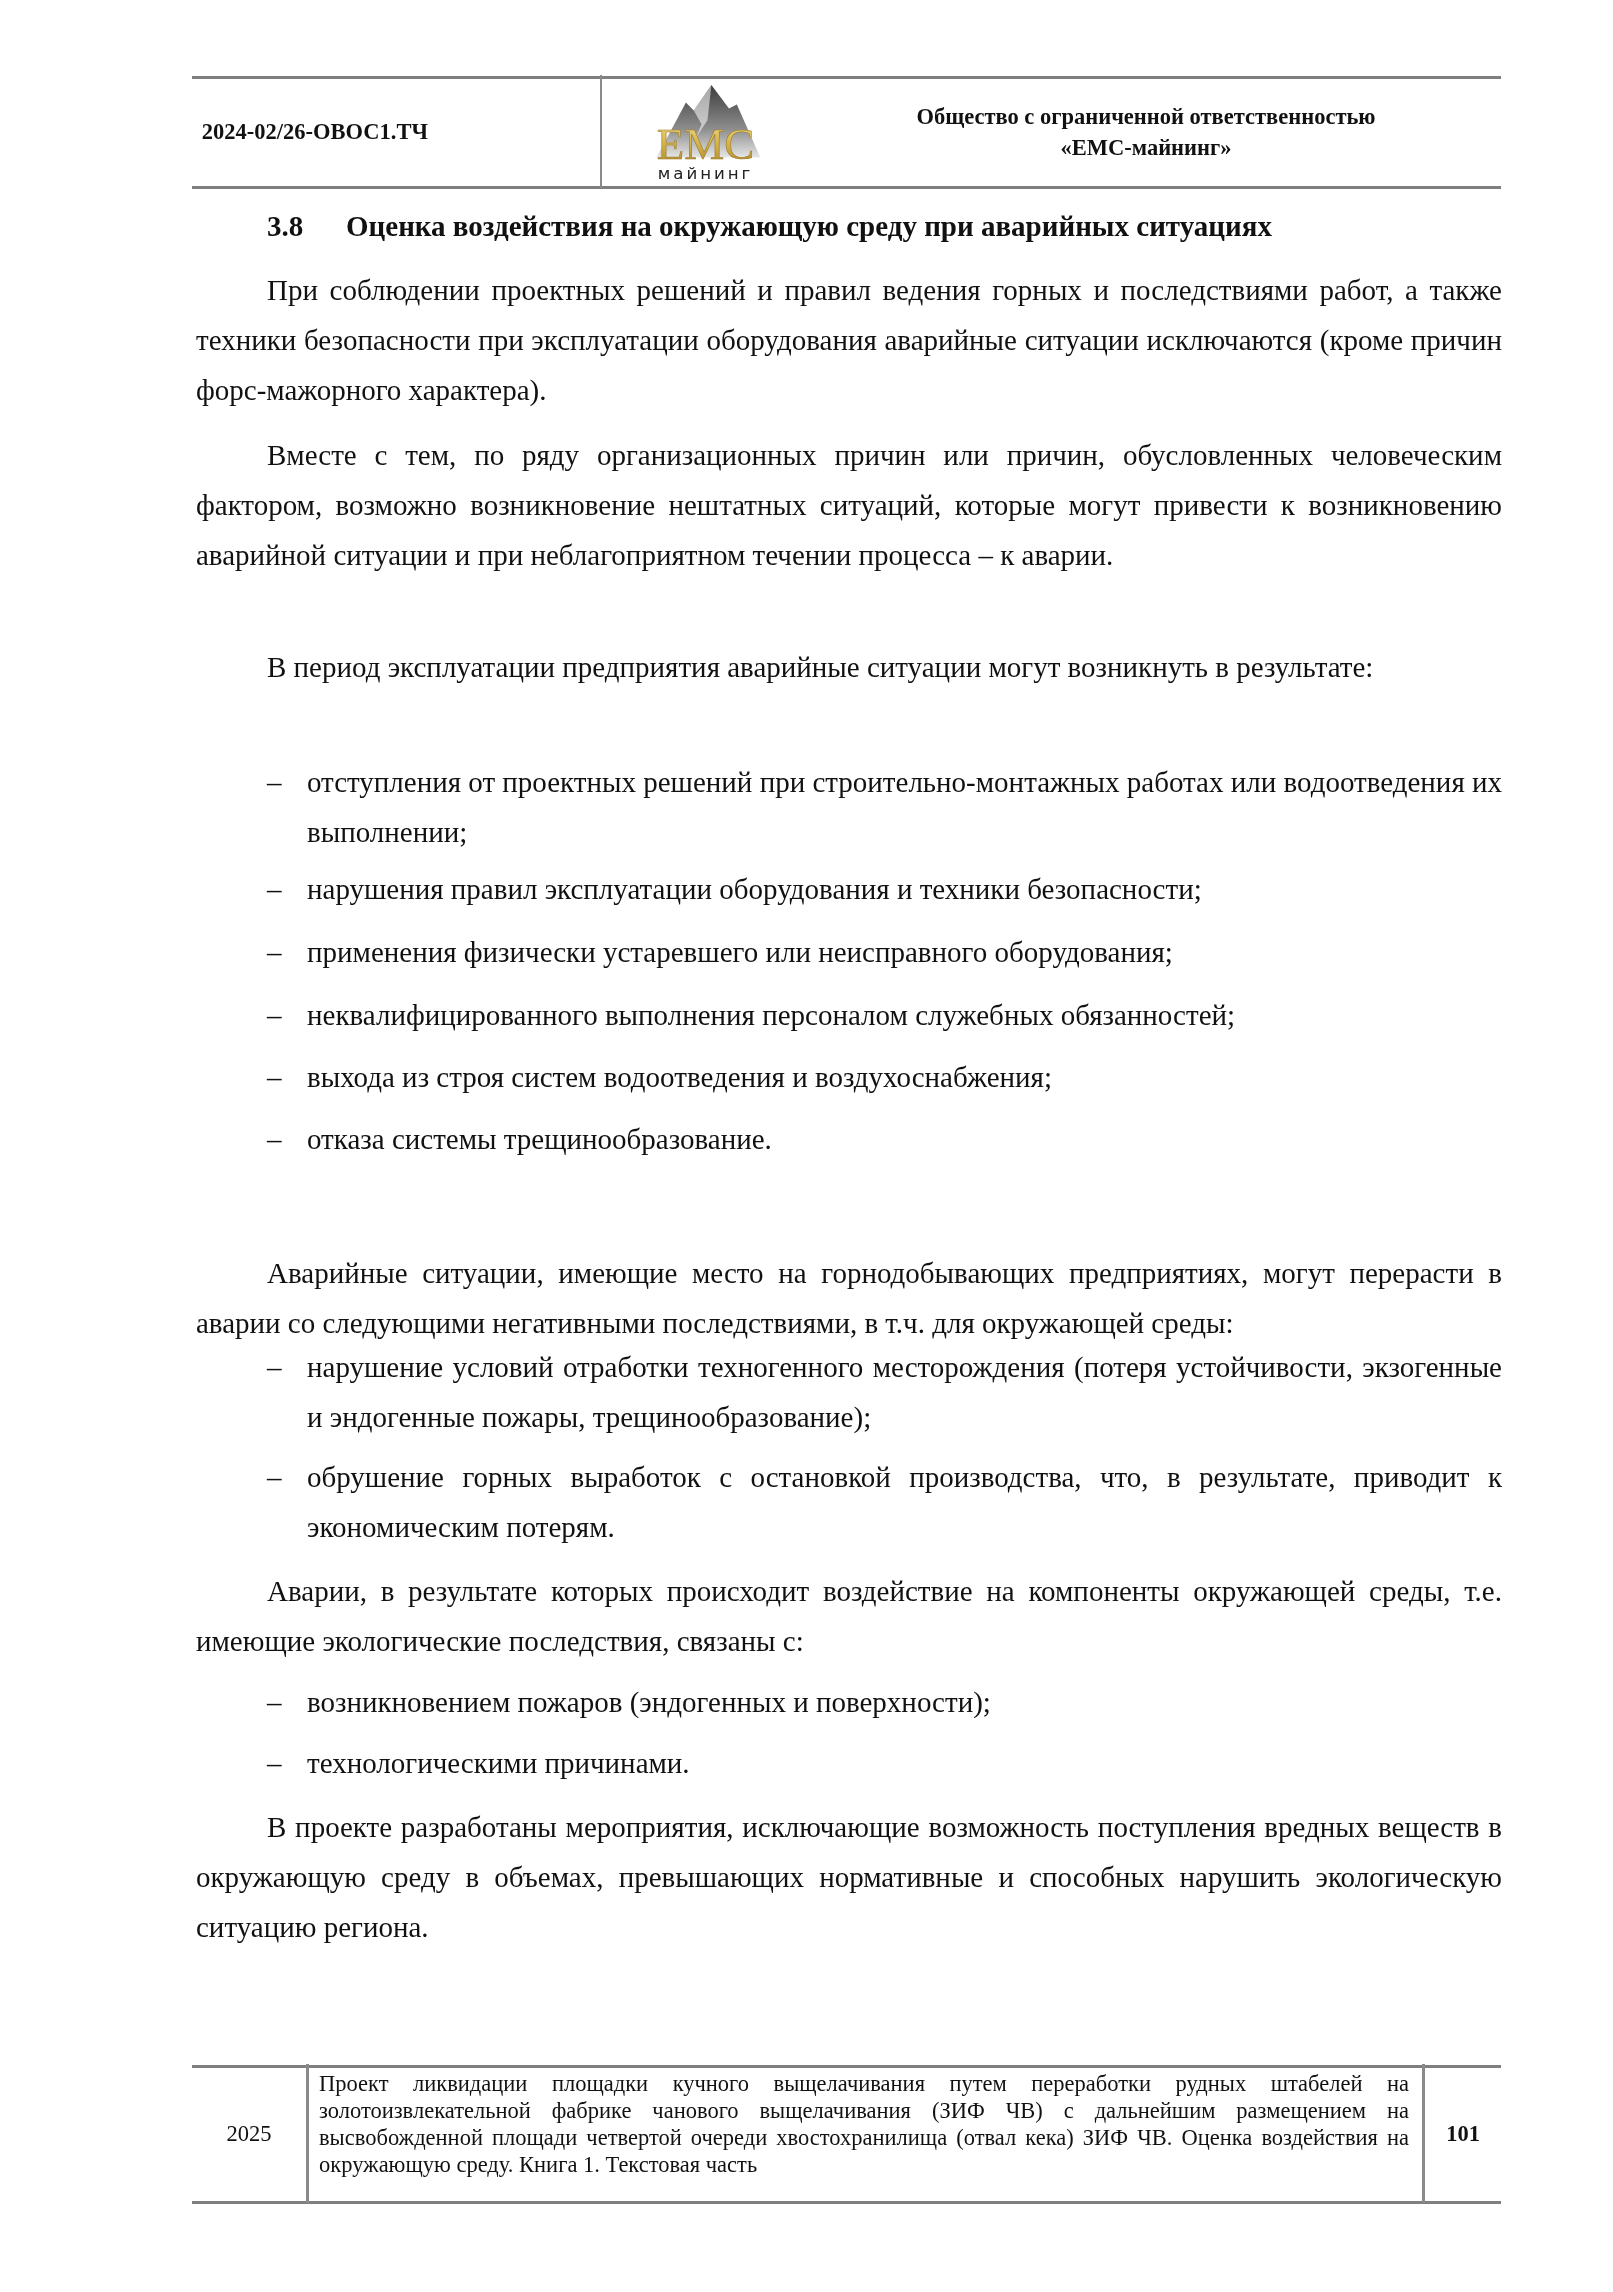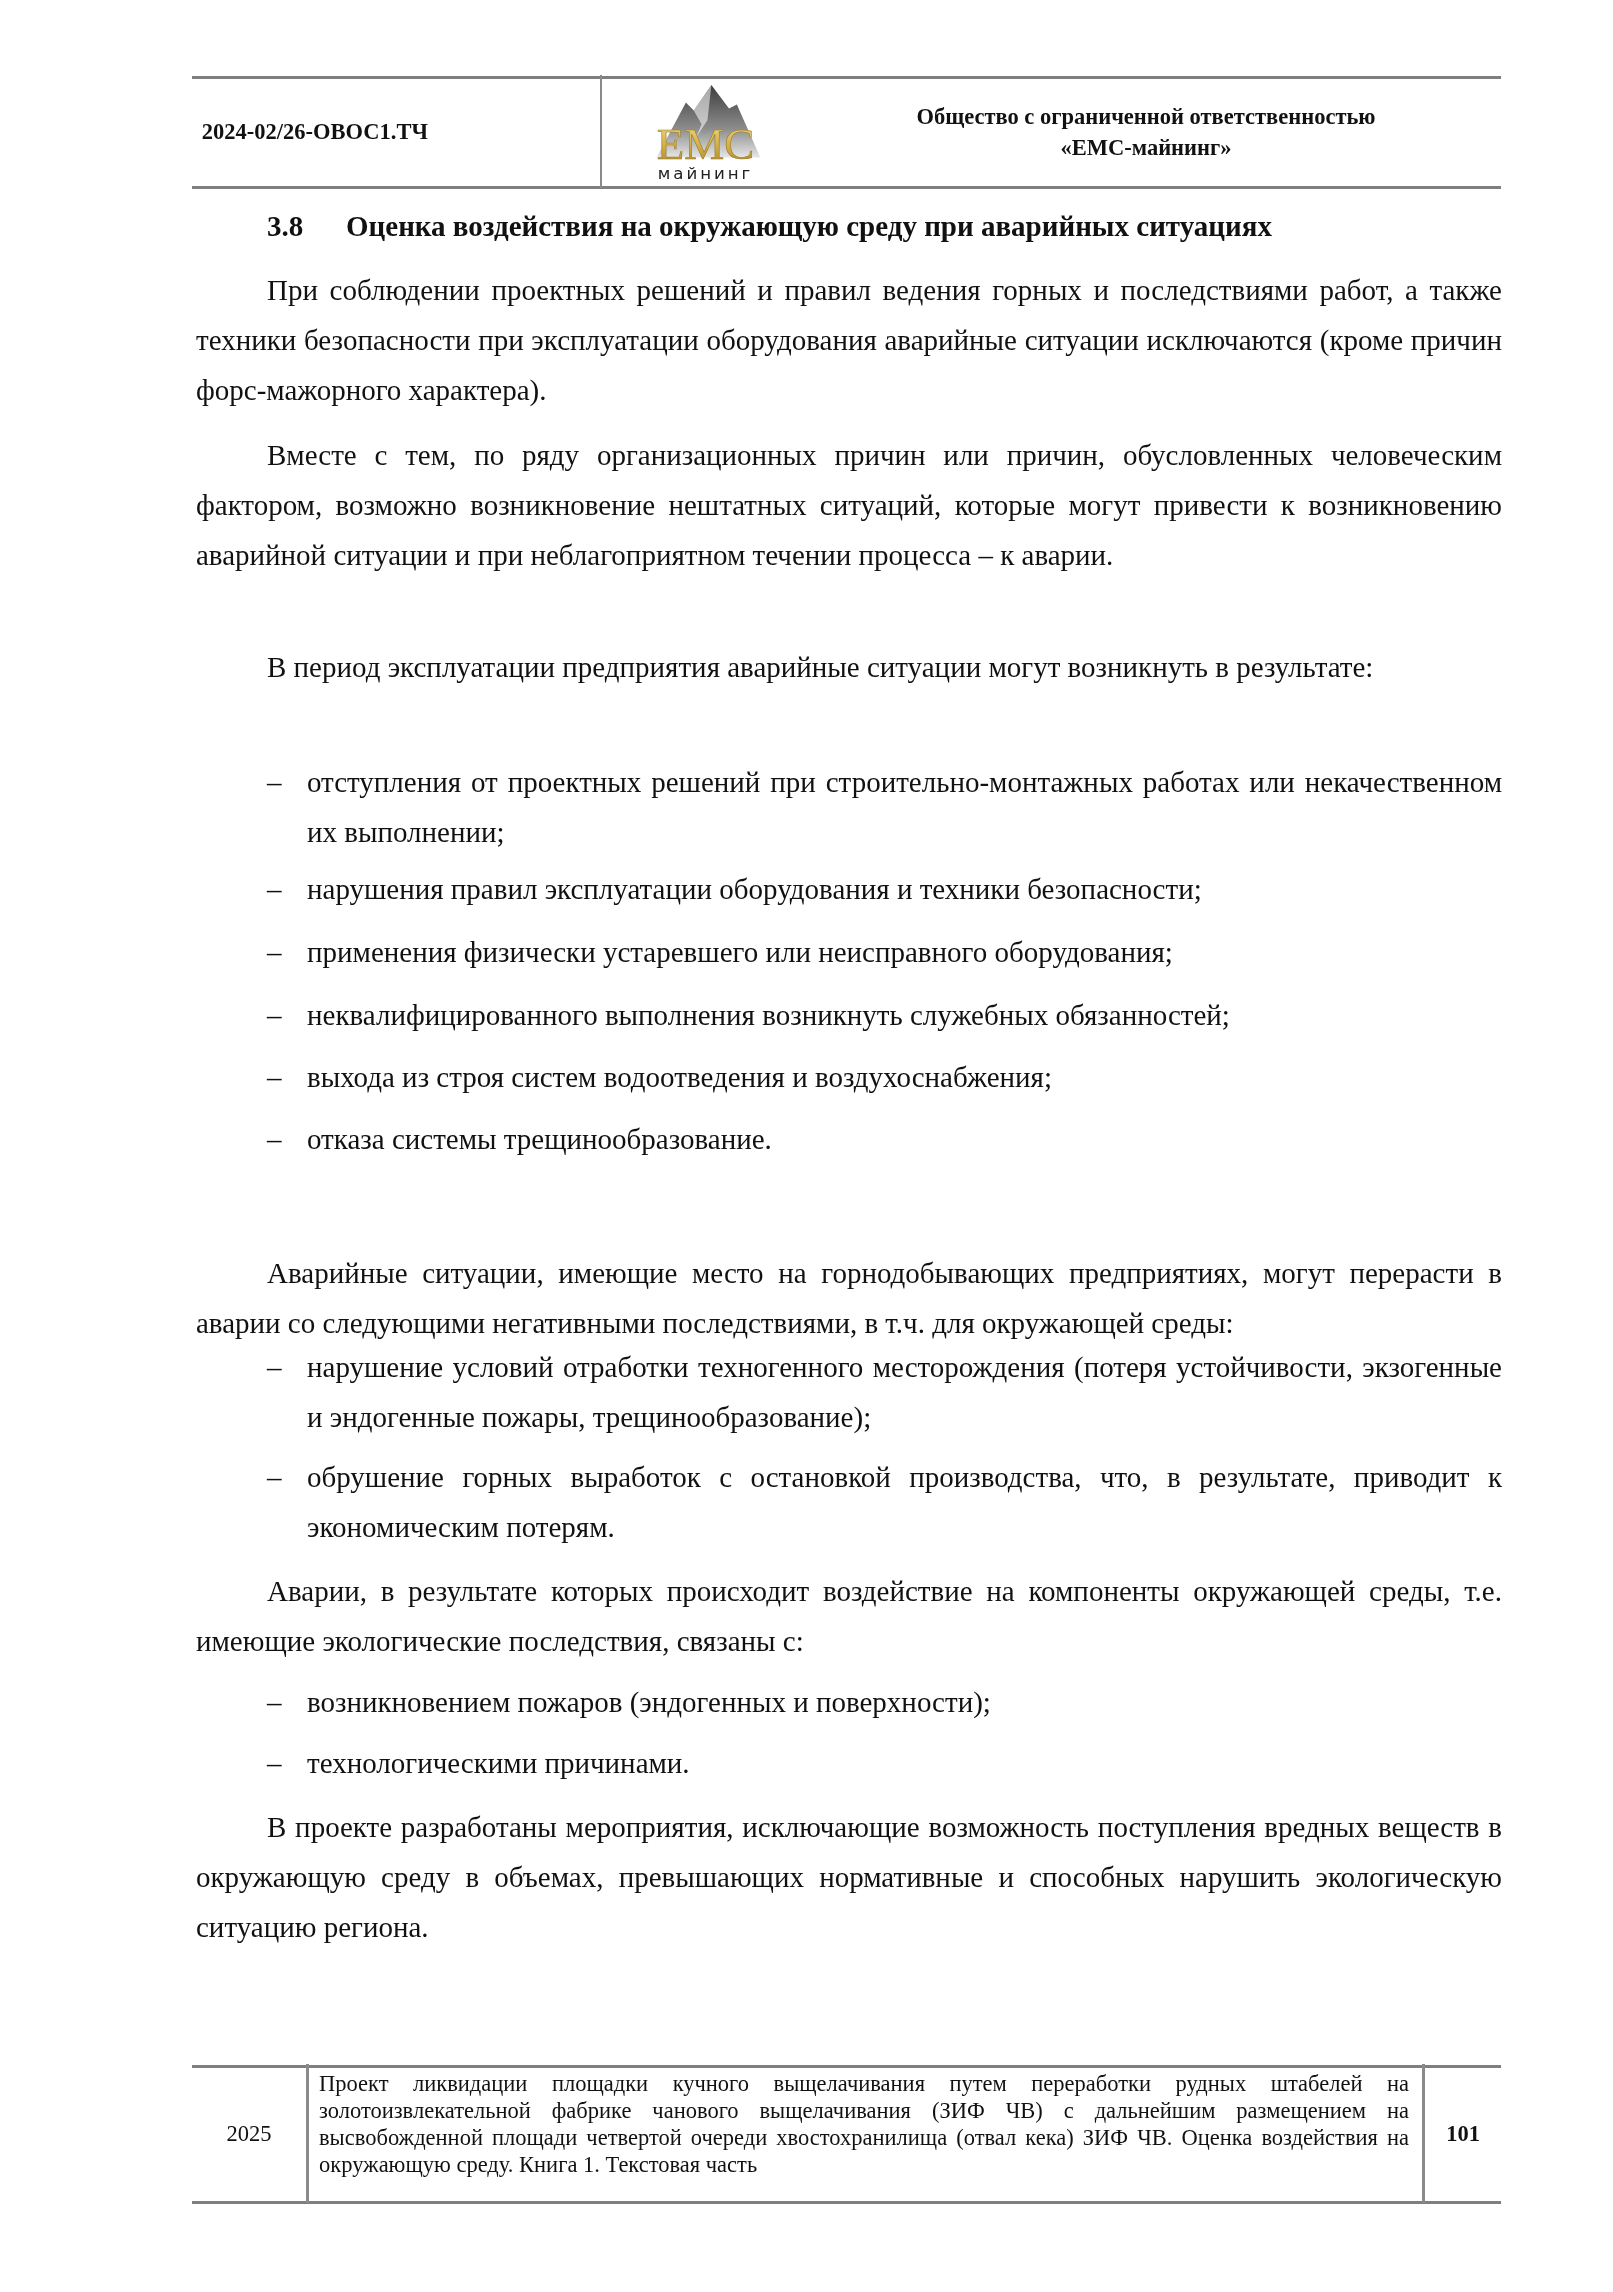--- a/index.html
+++ b/index.html
@@ -74,33 +74,33 @@
 <div class="heading">
   <span class="num">3.8</span><span>Оценка воздействия на окружающую среду при аварийных ситуациях</span>
 </div>
 
 <div class="para" style="top:265px">При соблюдении проектных решений и правил ведения горных и последствиями работ, а также техники безопасности при эксплуатации оборудования аварийные ситуации исключаются (кроме причин форс-мажорного характера).</div>
 <div class="para" style="top:430px">Вместе с тем, по ряду организационных причин или причин, обусловленных человеческим фактором, возможно возникновение нештатных ситуаций, которые могут привести к возникновению аварийной ситуации и при неблагоприятном течении процесса – к аварии.</div>
 <div class="para" style="top:642px">В период эксплуатации предприятия аварийные ситуации могут возникнуть в результате:</div>
 
 <div class="bullet" style="top:757px">
   <span class="dash">–</span>
-  <span class="btext">отступления от проектных решений при строительно-монтажных работах или некачественном их выполнении;</span>
+  <span class="btext">отступления от проектных решений при строительно-монтажных работах или водоотведения их выполнении;</span>
 </div>
 <div class="bullet" style="top:864px">
   <span class="dash">–</span>
   <span class="btext">нарушения правил эксплуатации оборудования и техники безопасности;</span>
 </div>
 <div class="bullet" style="top:927px">
   <span class="dash">–</span>
   <span class="btext">применения физически устаревшего или неисправного оборудования;</span>
 </div>
 <div class="bullet" style="top:990px">
   <span class="dash">–</span>
-  <span class="btext">неквалифицированного выполнения возникнуть служебных обязанностей;</span>
+  <span class="btext">неквалифицированного выполнения персоналом служебных обязанностей;</span>
 </div>
 <div class="bullet" style="top:1052px">
   <span class="dash">–</span>
   <span class="btext">выхода из строя систем водоотведения и воздухоснабжения;</span>
 </div>
 <div class="bullet" style="top:1114px">
   <span class="dash">–</span>
   <span class="btext">отказа системы трещинообразование.</span>
 </div>
 

